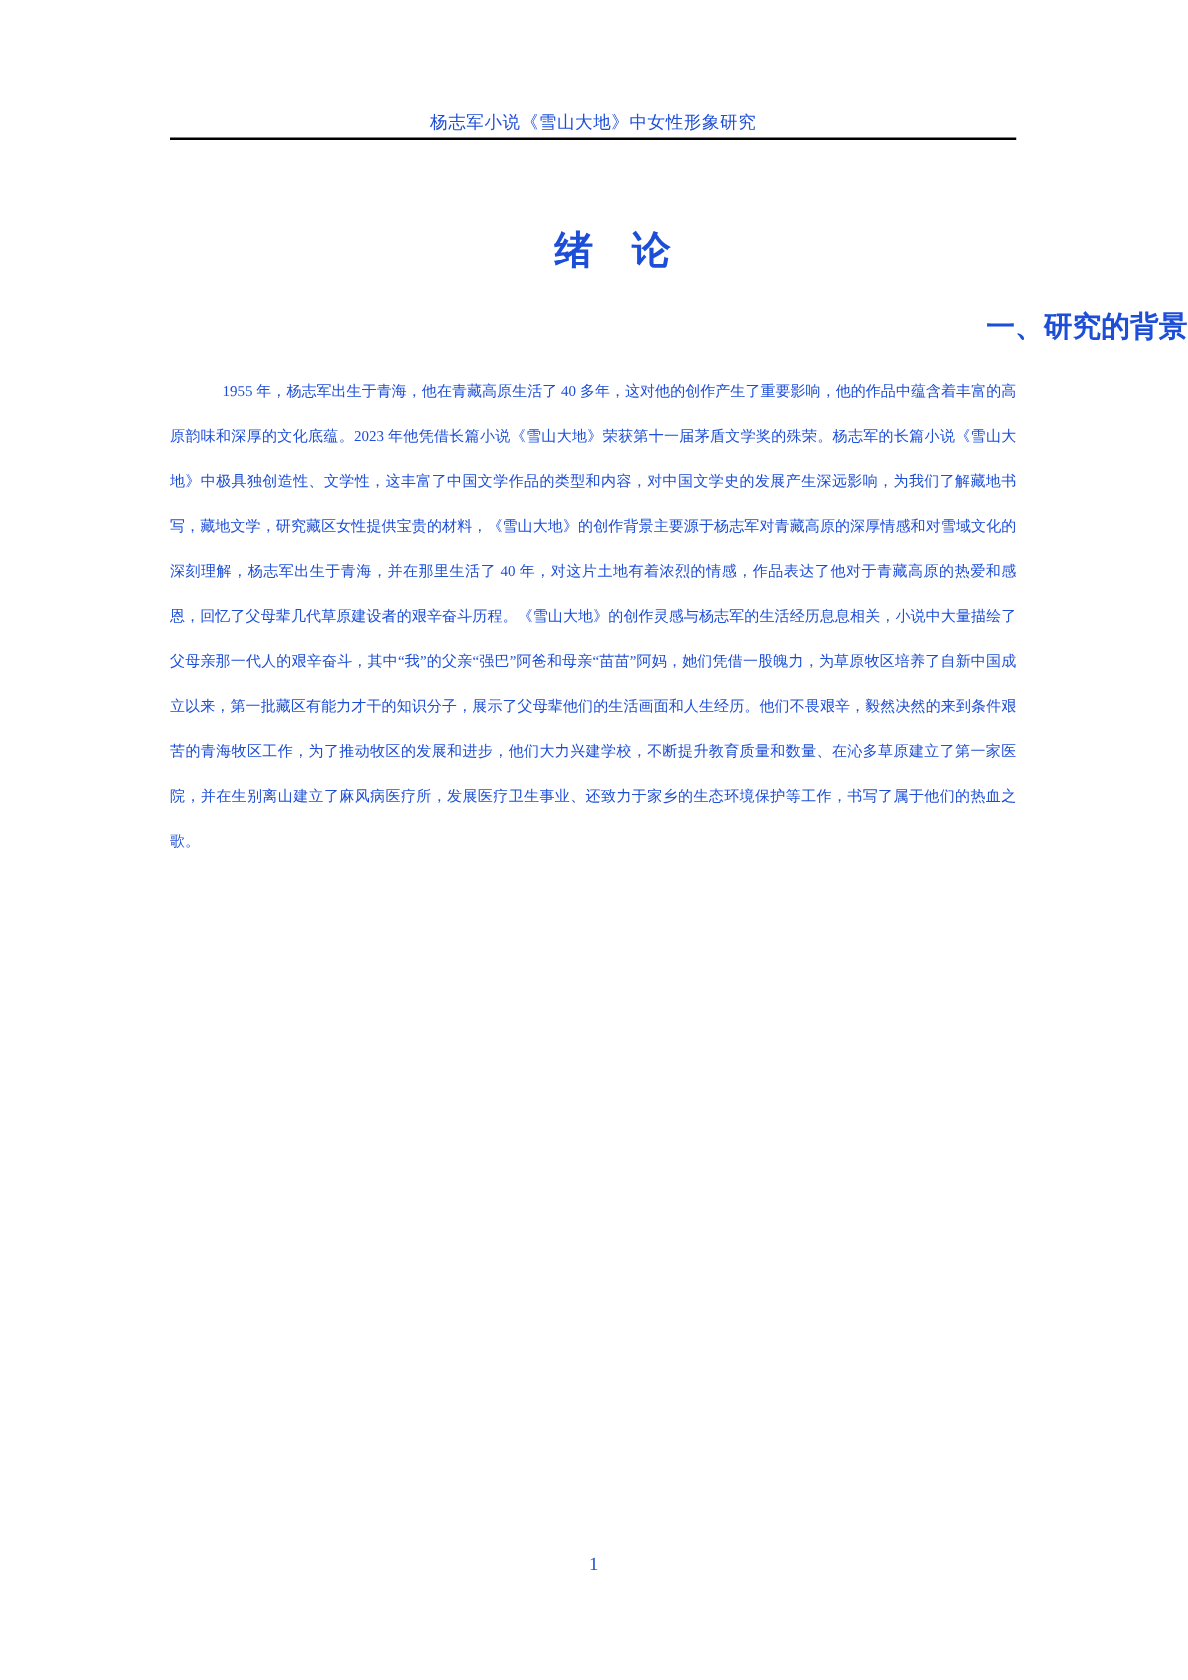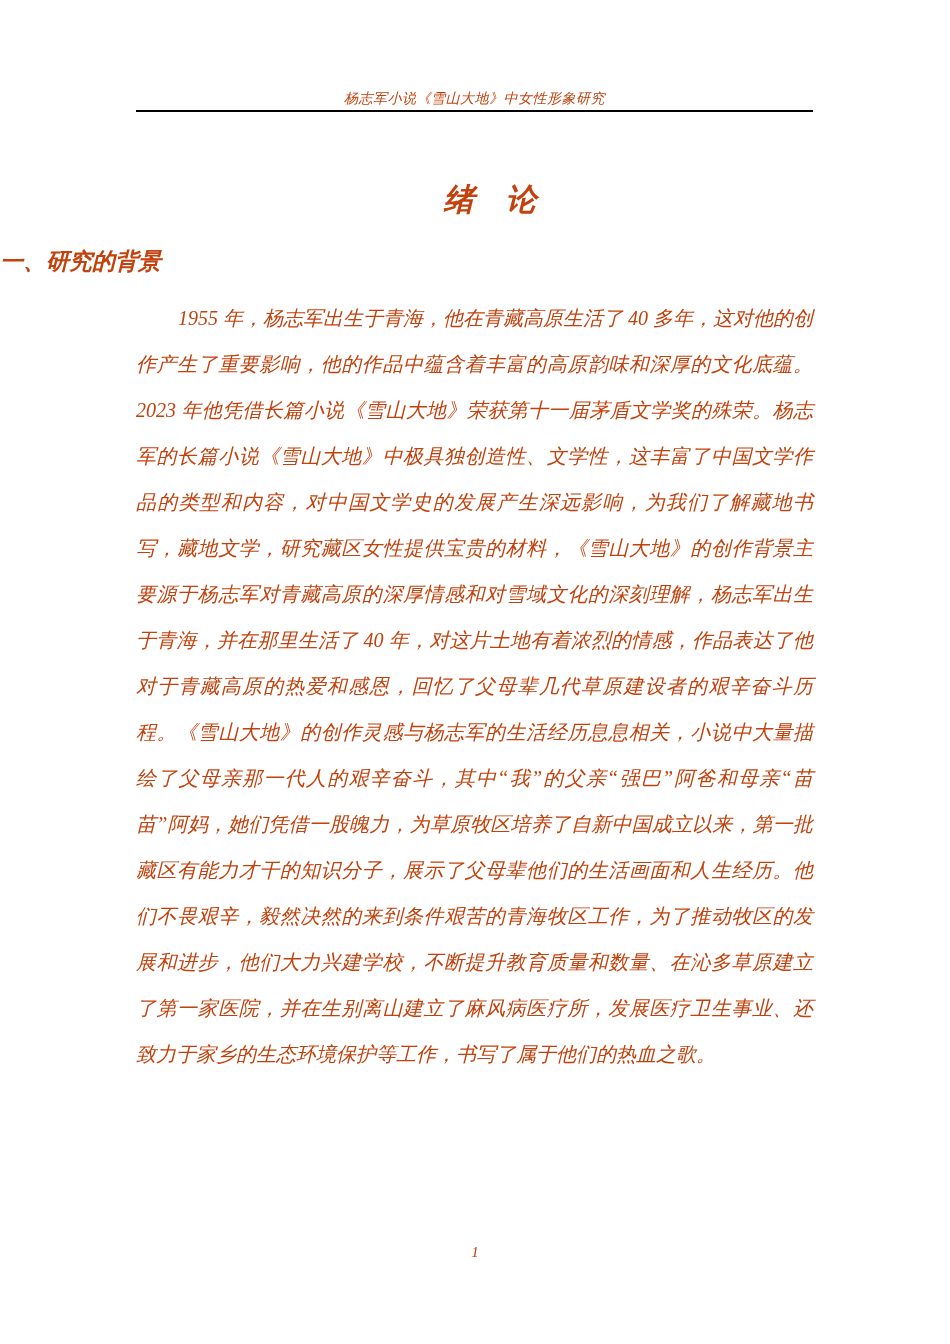--- a/index.html
+++ b/index.html
@@ -5,24 +5,23 @@
   html, body {
     margin: 0;
     padding: 0;
     background: #ffffff;
   }
   .page {
     position: relative;
     width: 950px;
     height: 1344px;
     background: #ffffff;
-    color: #c2410c;
+    color: #1d4ed8;
     font-family: "Liberation Serif", serif;
     overflow: hidden;
-    font-style: italic;
   }
   .running-header {
     position: absolute;
     top: 90px;
     left: 136px;
     width: 677px;
     text-align: center;
     font-size: 14px;
     line-height: 17px;
     letter-spacing: 0.5px;
@@ -40,33 +39,33 @@
     font-weight: bold;
     font-size: 31px;
     line-height: 38px;
   }
   .section-heading {
     position: absolute;
     top: 246px;
     left: 0;
     width: 950px;
     margin: 0;
-    text-align: left;
+    text-align: right;
     font-family: "Liberation Sans", sans-serif;
     font-weight: bold;
     font-size: 23px;
     line-height: 31px;
   }
   .body-text {
     position: absolute;
     top: 295px;
     left: 136px;
     width: 677px;
-    font-size: 20px;
-    line-height: 46px;
+    font-size: 12px;
+    line-height: 36px;
     text-align: justify;
     text-justify: inter-ideograph;
   }
   .body-text p {
     margin: 0;
     padding: 0;
     text-indent: 42px;
   }
   .page-number {
     position: absolute;

